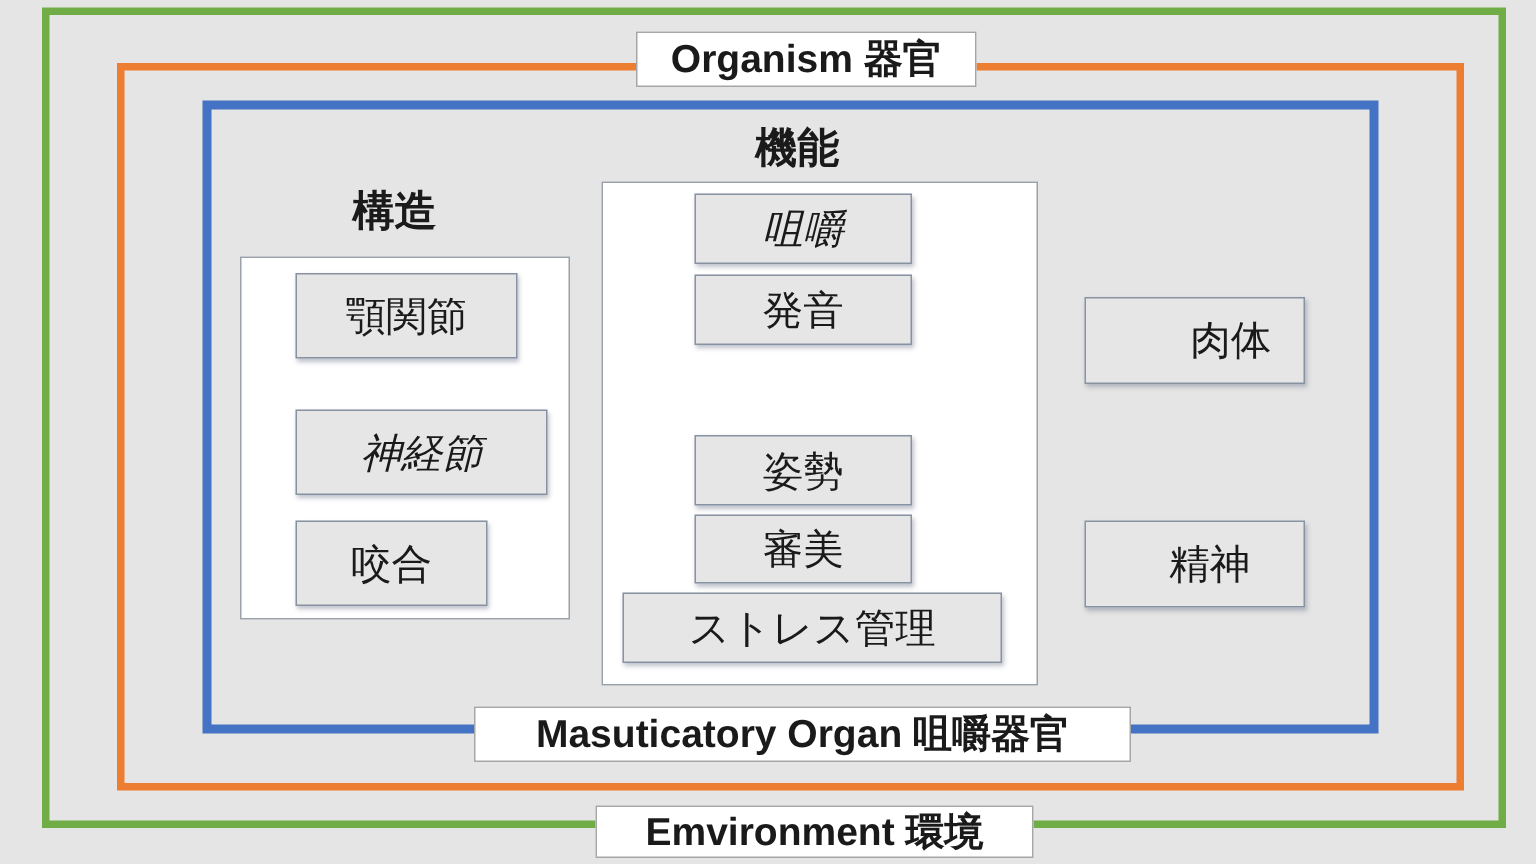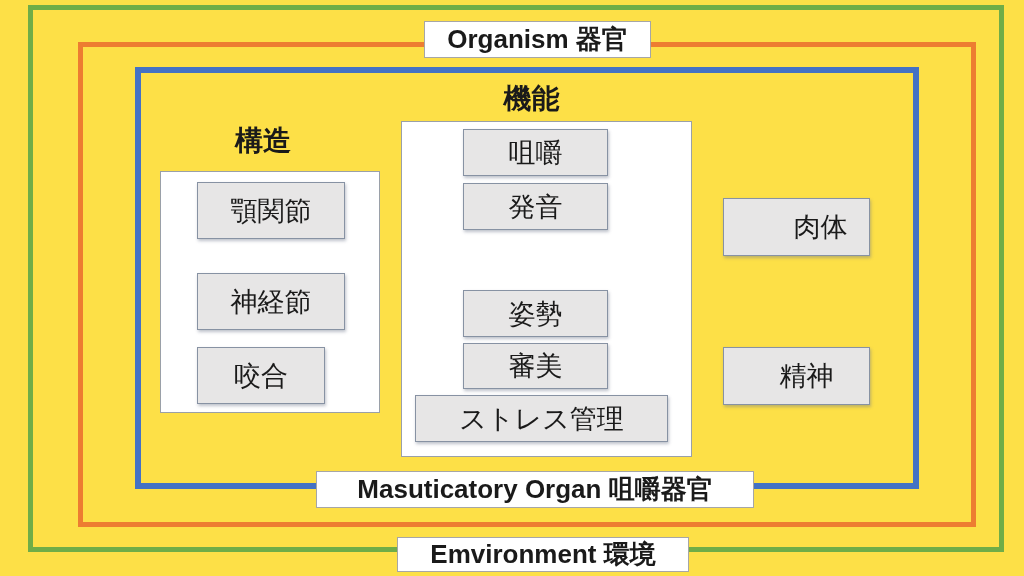--- a/index.html
+++ b/index.html
@@ -12,21 +12,21 @@
     --label-border: #A6A6A6;
     --text: #1A1A1A;
   }
   * { box-sizing: border-box; margin: 0; padding: 0; }
   html, body { background: #ffffff; }
   body { font-family: "Liberation Sans", "DejaVu Sans", sans-serif; color: var(--text); }
   .stage {
     position: relative;
     width: 1024px;
     height: 576px;
-    background: #fde047;
+    background: #e5e5e5;
     overflow: hidden;
   }
   .frame { position: absolute; background: transparent; }
   .f-env  { left: 28px;  top: 5px;  width: 976px; height: 547px; border: 5px solid var(--environment); }
   .f-org  { left: 78px;  top: 42px; width: 898px; height: 485px; border: 5px solid var(--organism); }
   .f-mast { left: 135px; top: 67px; width: 784px; height: 422px; border: 6px solid var(--masticatory); }
 
   .edge-label {
     position: absolute;
     background: #ffffff;
@@ -69,24 +69,24 @@
     box-shadow: 1px 2px 3px rgba(110, 120, 140, 0.45);
     display: flex;
     align-items: center;
     justify-content: center;
     font-size: 27px;
     white-space: nowrap;
     z-index: 3;
   }
   
   .s1 { left: 197px; top: 182px; width: 148px; height: 57px; }
-  .s2 { left: 197px; top: 273px; width: 148px; height: 57px; }
+  .s2 { left: 197px; top: 273px; width: 168px; height: 57px; font-style: italic; }
   .s3 { left: 197px; top: 347px; width: 128px; height: 57px; }
   
-  .m1 { left: 463px; top: 129px; width: 145px; height: 47px; }
+  .m1 { left: 463px; top: 129px; width: 145px; height: 47px; font-style: italic; }
   .m2 { left: 463px; top: 183px; width: 145px; height: 47px; }
   .m3 { left: 463px; top: 236px; width: 145px; height: 47px; }
   .m4 { left: 463px; top: 290px; width: 145px; height: 47px; }
   .m5 { left: 463px; top: 343px; width: 145px; height: 46px; }
   .m6 { left: 415px; top: 395px; width: 253px; height: 47px; }
   
   .r1 { left: 723px; top: 198px; width: 147px; height: 58px; padding-left: 48px; }
   .r2 { left: 702px; top: 273px; width: 205px; height: 58px; }
   .r3 { left: 723px; top: 347px; width: 147px; height: 58px; padding-left: 20px; }
 </style>

